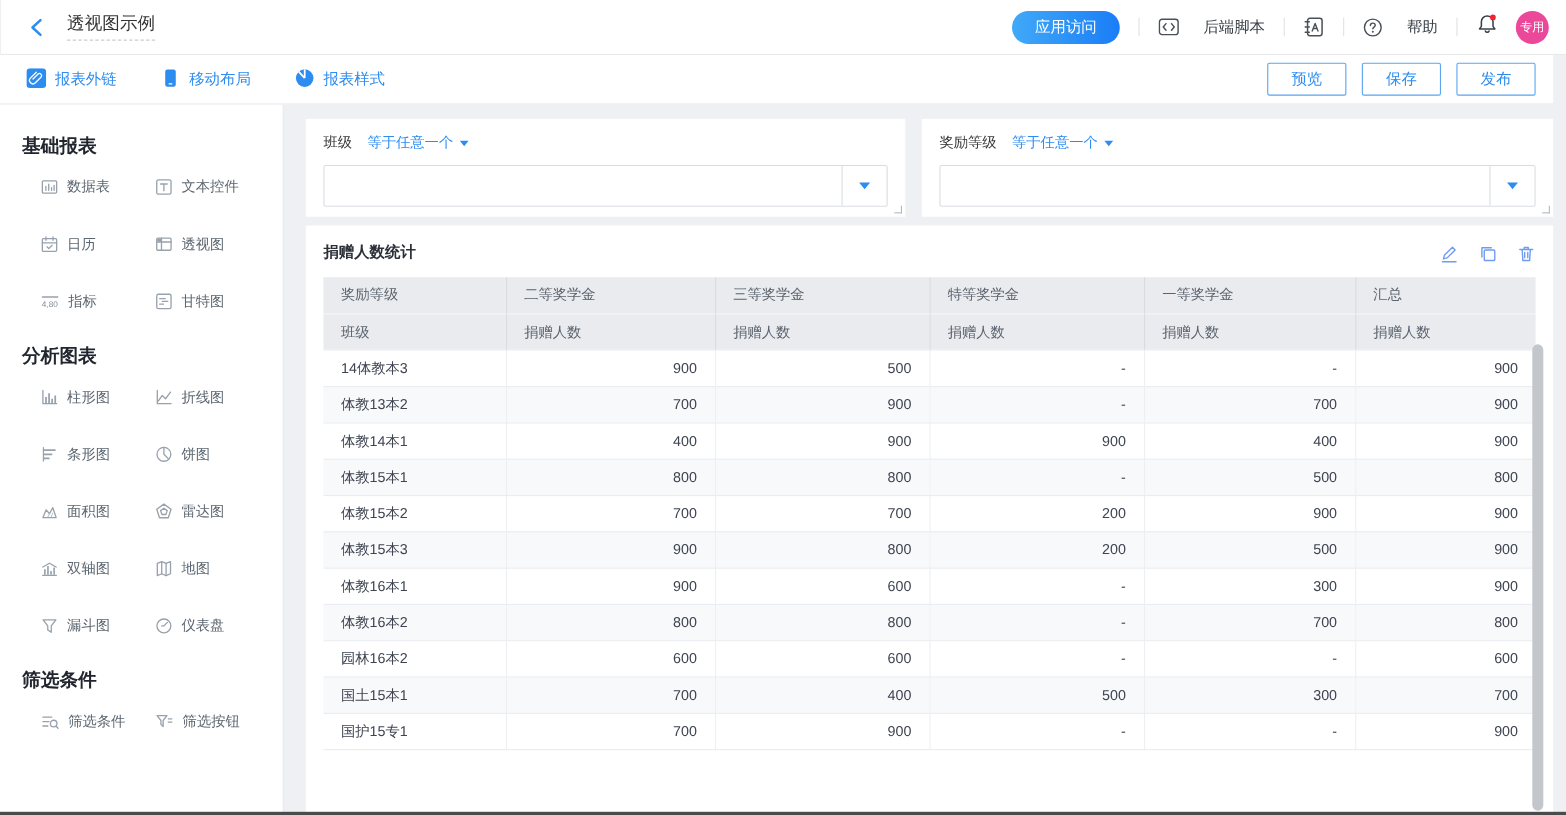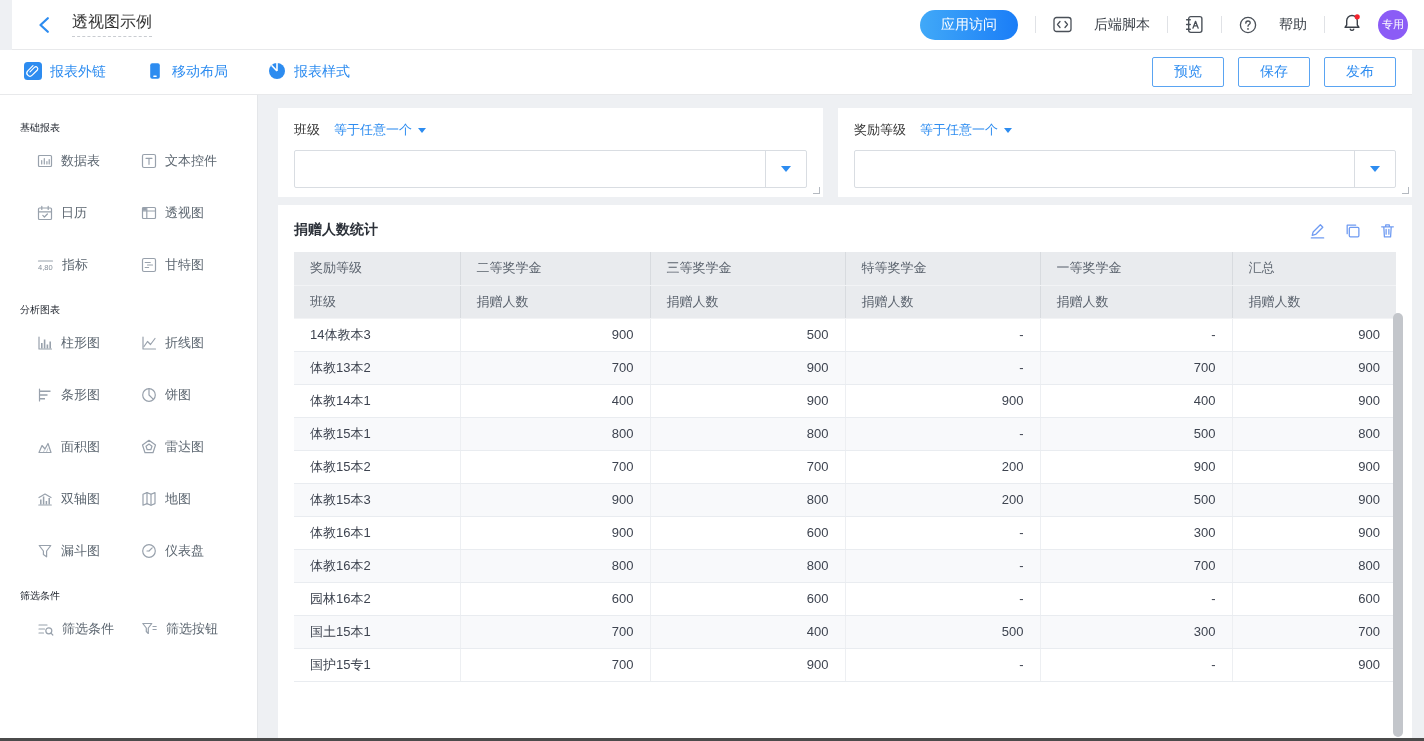--- a/index.html
+++ b/index.html
@@ -1,47 +1,47 @@
 <!DOCTYPE html>
 <html><head>
 <meta charset="utf-8">
 <style>
   * { box-sizing: border-box; margin: 0; padding: 0; }
   html,body { width:1424px; height:741px; overflow:hidden; }
   body { font-family:"Liberation Sans",sans-serif; background:#eef0f3; position:relative; color:#333; }
 
   
-  .top-header { position:absolute; top:0; left:12px; right:0; height:50px; background:#fff;
+  .top-header { position:absolute; top:0; left:1px; right:0; height:50px; background:#fff;
     border-bottom:1px solid #e8e9eb; display:flex; align-items:center; padding:0 16px 0 24px; z-index:5; }
   .back-btn { width:20px; height:20px; cursor:pointer; display:flex; align-items:center; }
   .page-title { margin-left:16px; font-size:16px; color:#333; padding-bottom:4px;
     border-bottom:1px dashed #c9ccd1; line-height:20px; }
   .hdr-right { margin-left:auto; display:flex; align-items:center; }
   .pill-btn { height:30px; padding:0 21px; border:none; border-radius:15px; color:#fff; font-size:14px;
     background:linear-gradient(90deg,#41a9f8,#1a7df7); cursor:pointer; font-family:inherit; }
   .hdr-divider { width:1px; height:17px; background:#e0e2e6; margin:0 17px; }
   .hdr-item { display:flex; align-items:center; gap:22px; font-size:14px; color:#3a4048; cursor:pointer; }
   .hdr-item svg { display:block; }
   .bell-wrap { position:relative; margin-right:16px; cursor:pointer; }
-  .avatar { width:30px; height:30px; border-radius:50%; background:#8b5cf6; color:#fff; font-size:11px;
+  .avatar { width:30px; height:30px; border-radius:50%; background:#ec4899; color:#fff; font-size:11px;
     display:flex; align-items:center; justify-content:center; cursor:pointer; letter-spacing:0; }
 
   
   .toolbar { position:absolute; top:50px; left:0; right:12px; height:45px; background:#fff;
     border-bottom:1px solid #e8e9eb; display:flex; align-items:center; padding:0 16px 0 24px; z-index:4; }
   .tb-links { display:flex; align-items:center; gap:40px; }
   .tb-link { display:flex; align-items:center; gap:8px; color:#2d8cf0; font-size:14px; cursor:pointer; }
   .tb-right { margin-left:auto; display:flex; gap:14px; }
   .btn-outline { width:72px; height:30px; background:#fff; border:1px solid #5aa4f2; border-radius:2px;
     color:#2d8cf0; font-size:14px; cursor:pointer; font-family:Liberation Serif, serif; }
 
   
   .layout { position:absolute; top:95px; left:0; right:0; bottom:0; display:flex; }
   .sidebar { width:258px; background:#fff; border-right:1px solid #e4e6e9; padding:26px 0 0 20px; flex:none; }
-  .sb-title { font-size:10px; font-weight:normal; color:#20252e; margin-bottom:17px; }
+  .sb-title { font-size:17px; font-weight:bold; color:#20252e; margin-bottom:17px; }
   .sb-grid { display:grid; grid-template-columns:104px auto; row-gap:34px; margin:0 0 29px 17px; }
   .sb-item { display:flex; align-items:center; gap:8px; font-size:13px; color:#5c6670; cursor:pointer; }
   .sb-item svg { display:block; flex:none; }
 
   .content { flex:1; padding:13px 12px 0 20px; display:flex; flex-direction:column; }
   .filters-row { display:flex; gap:15px; height:89px; flex:none; }
   .filter-card { background:#fff; padding:13px 16px; position:relative; }
   .filter-card.first { width:545px; flex:none; }
   .filter-card.second { flex:1; }
   .f-head { display:flex; align-items:center; gap:14px; }

